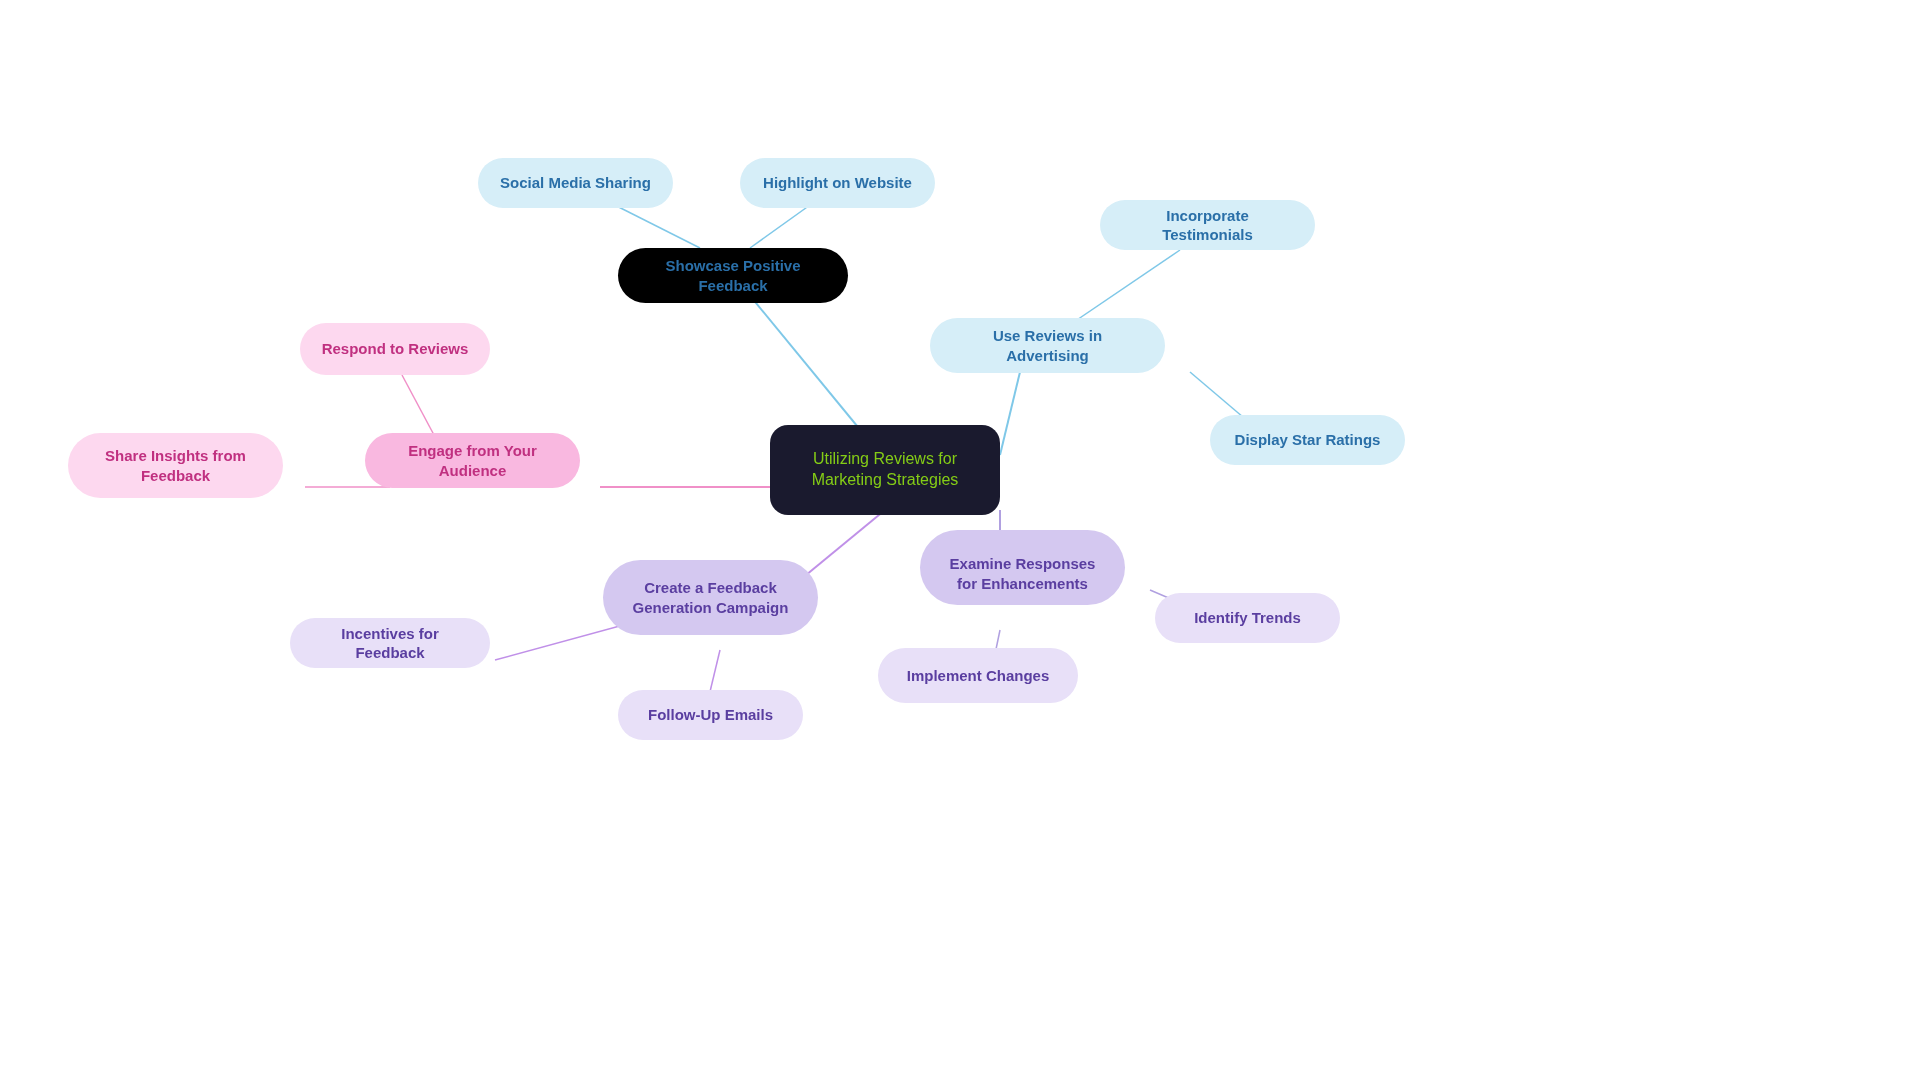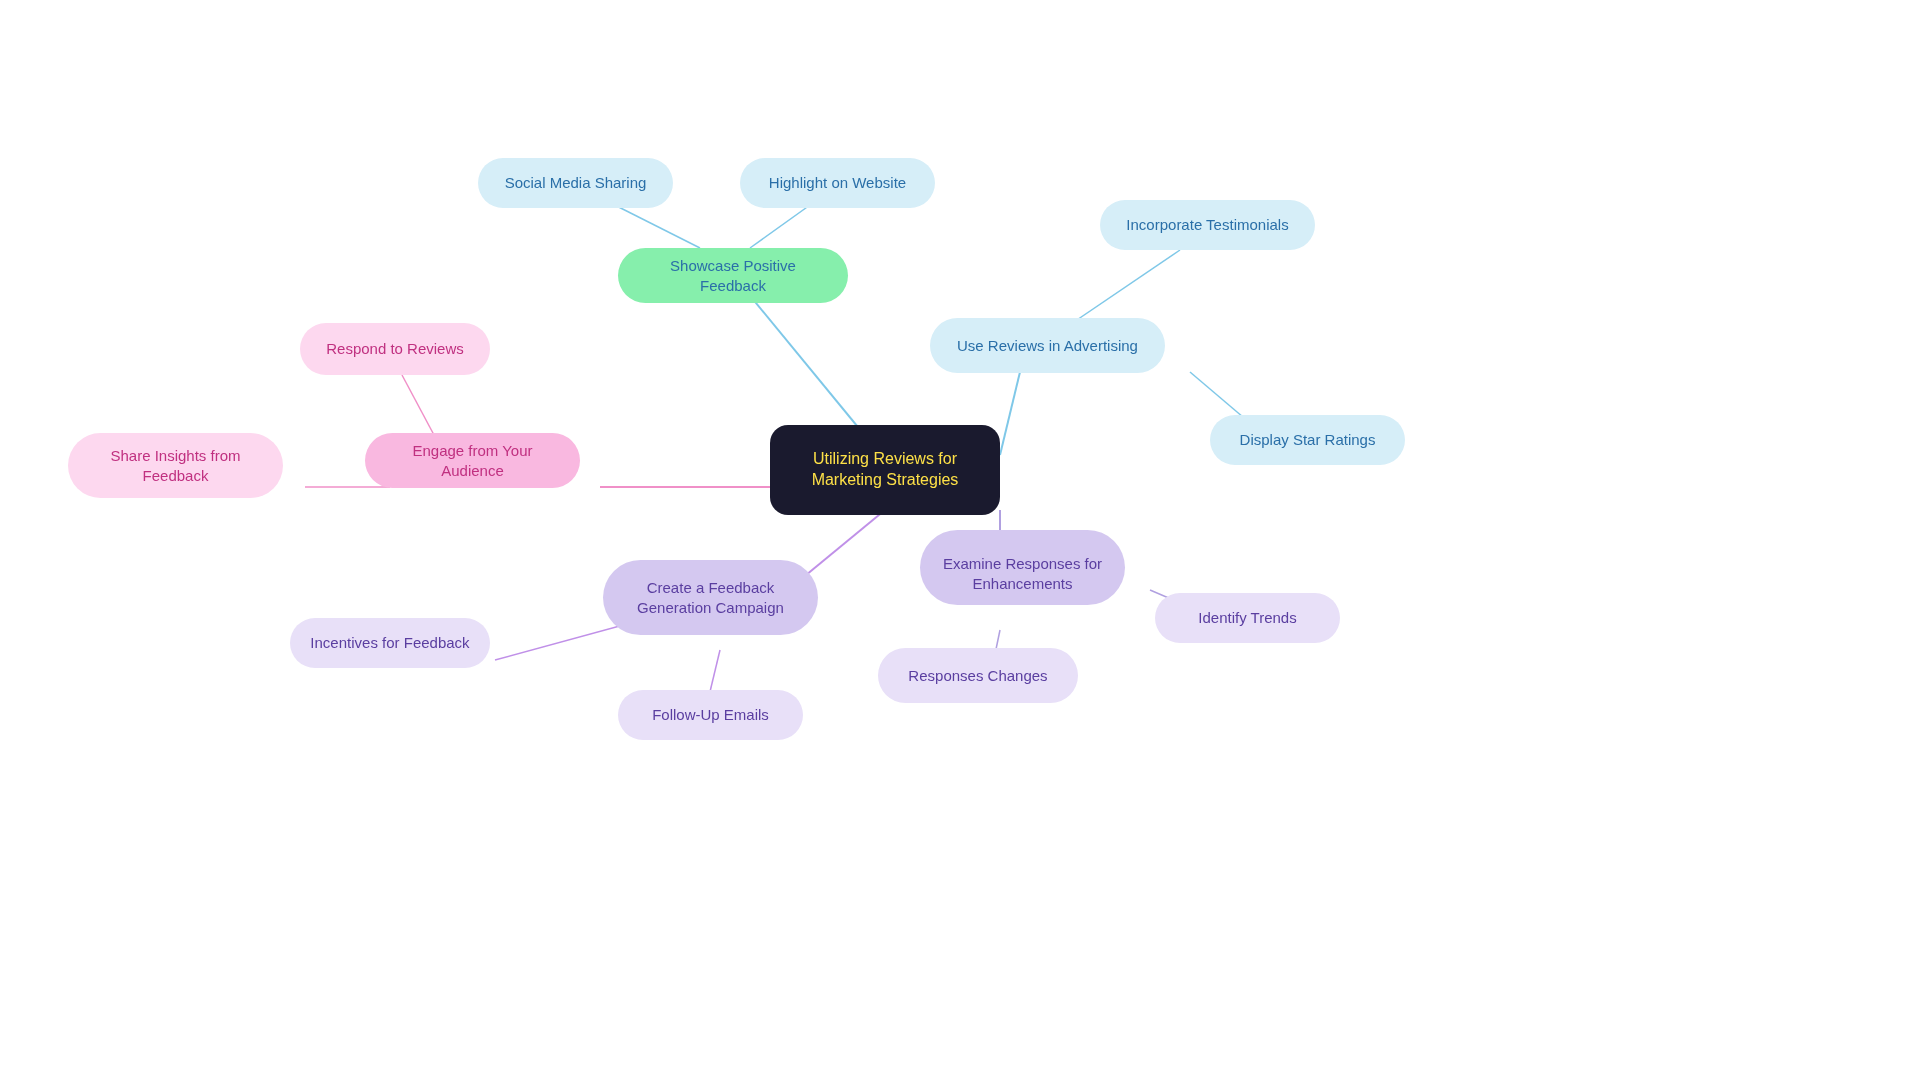--- a/index.html
+++ b/index.html
@@ -22,32 +22,32 @@
     .node {
       position: absolute;
       border-radius: 50px;
       display: flex;
       align-items: center;
       justify-content: center;
       text-align: center;
       z-index: 1;
       padding: 12px 20px;
       font-size: 15px;
-      font-weight: 400;
+      font-weight: 700;
       line-height: 1.3;
     }
     .node-center {
       background: #1a1a2e;
-      color: #fde047;
+      color: #84cc16;
       font-size: 16px;
       font-weight: 500;
       border-radius: 18px;
     }
     .node-blue {
-      background: #86efac;
+      background: #000000;
       color: #2a6fa8;
       border: none;
     }
     .node-blue-light {
       background: #d6eef8;
       color: #2a6fa8;
     }
     .node-pink {
       background: #f9b8e0;
       color: #c03080;
@@ -151,18 +151,18 @@
 
 <div class="node node-purple-light" style="left:618px; top:690px; width:185px; height:50px;">
   <span>Follow-Up Emails</span>
 </div>
 
 <div class="node node-purple" style="left:920px; top:530px; width:205px; height:75px;align-items:flex-end;">
   <span>Examine Responses for Enhancements</span>
 </div>
 
 <div class="node node-purple-light" style="left:878px; top:648px; width:200px; height:55px;">
-  <span>Responses Changes</span>
+  <span>Implement Changes</span>
 </div>
 
 <div class="node node-purple-light" style="left:1155px; top:593px; width:185px; height:50px;">
   <span>Identify Trends</span>
 </div>
 
 </body></html>

